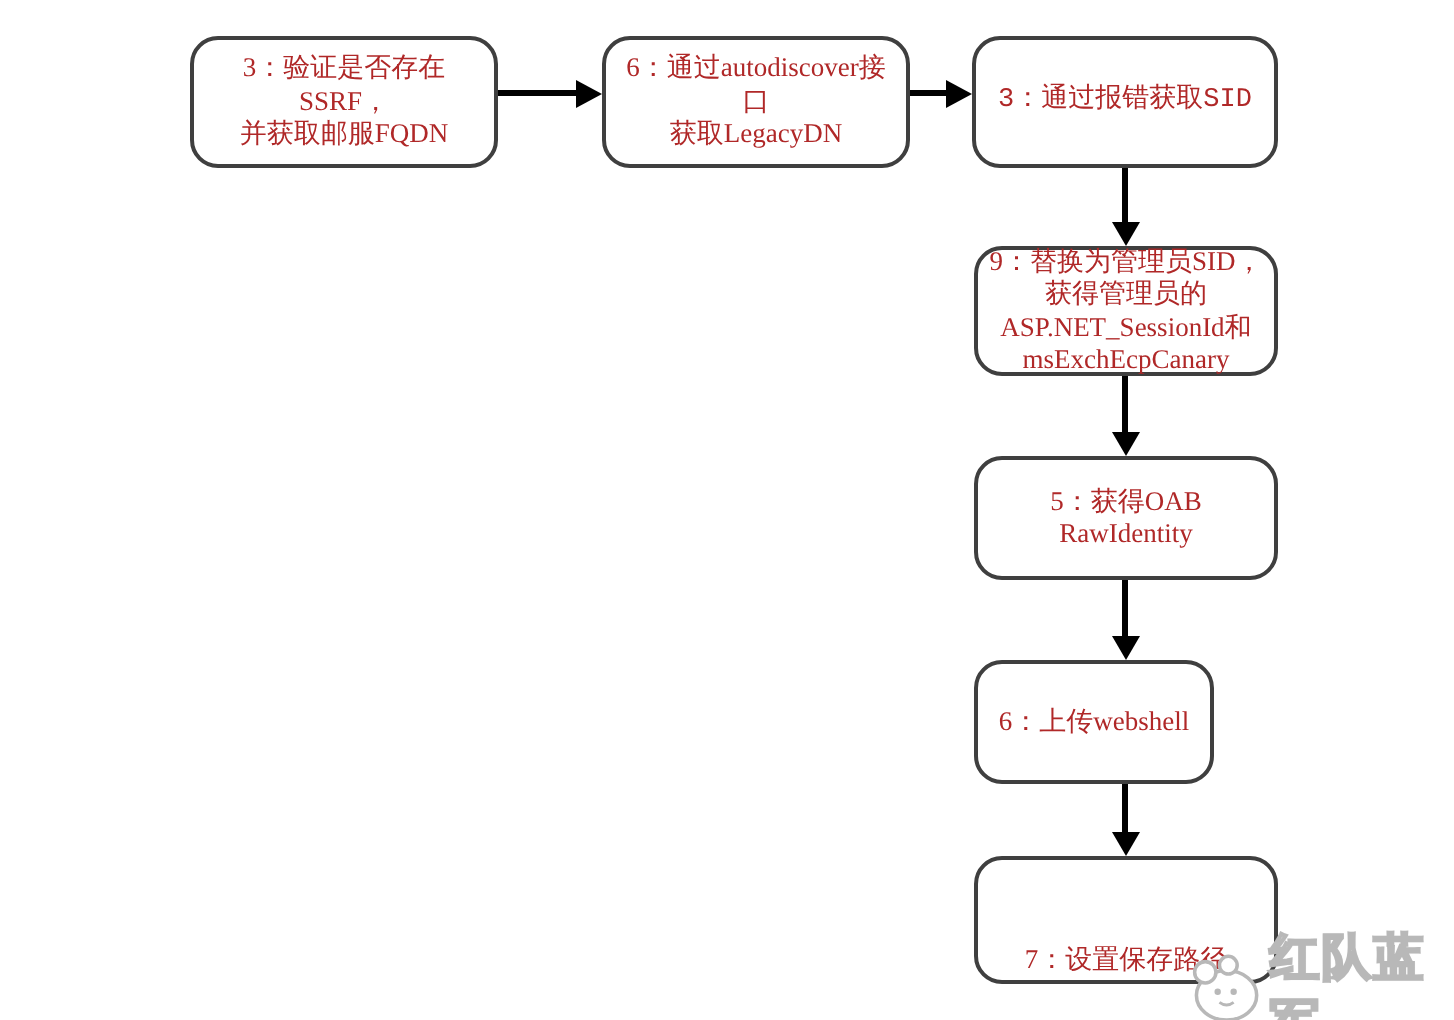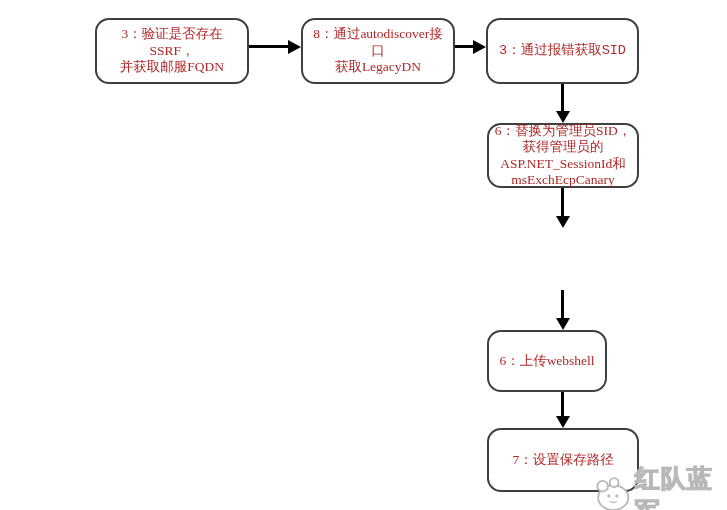--- a/index.html
+++ b/index.html
@@ -82,41 +82,44 @@
 <body>
 
 <div id="stage">
 
   <div class="box" style="left:95px; top:18px; width:154px; height:66px;">
     <span class="box-label">3：验证是否存在SSRF，
 并获取邮服FQDN</span>
   </div>
 
   <div class="box" style="left:301px; top:18px; width:154px; height:66px;">
-    <span class="box-label">8：通过autodiscover接口
+    <span class="box-label">6：通过autodiscover接口
 获取LegacyDN</span>
   </div>
 
   <div class="box" style="left:486px; top:18px; width:153px; height:66px;font-family:Liberation Mono, monospace;">
     <span class="box-label">3：通过报错获取SID</span>
   </div>
 
   <div class="box" style="left:487px; top:123px; width:152px; height:65px;">
-    <span class="box-label">6：替换为管理员SID，
+    <span class="box-label">9：替换为管理员SID，
 获得管理员的
 ASP.NET_SessionId和
 msExchEcpCanary</span>
   </div>
 
+  <div class="box" style="left:487px; top:228px; width:152px; height:62px;">
+    <span class="box-label">5：获得OAB RawIdentity</span>
+  </div>
 
   <div class="box" style="left:487px; top:330px; width:120px; height:62px;">
     <span class="box-label">6：上传webshell</span>
   </div>
 
-  <div class="box" style="left:487px; top:428px; width:152px; height:64px;">
+  <div class="box" style="left:487px; top:428px; width:152px; height:64px;align-items:flex-end;">
     <span class="box-label">7：设置保存路径</span>
   </div>
 
   <div class="harrow" style="left:249px; top:45px; width:39px;"></div>
   <div class="harrow" style="left:455px; top:45px; width:18px;"></div>
 
   <div class="varrow" style="left:561px; top:84px; height:27px;"></div>
   <div class="varrow" style="left:561px; top:188px; height:28px;"></div>
   <div class="varrow" style="left:561px; top:290px; height:28px;"></div>
   <div class="varrow" style="left:561px; top:392px; height:24px;"></div>

